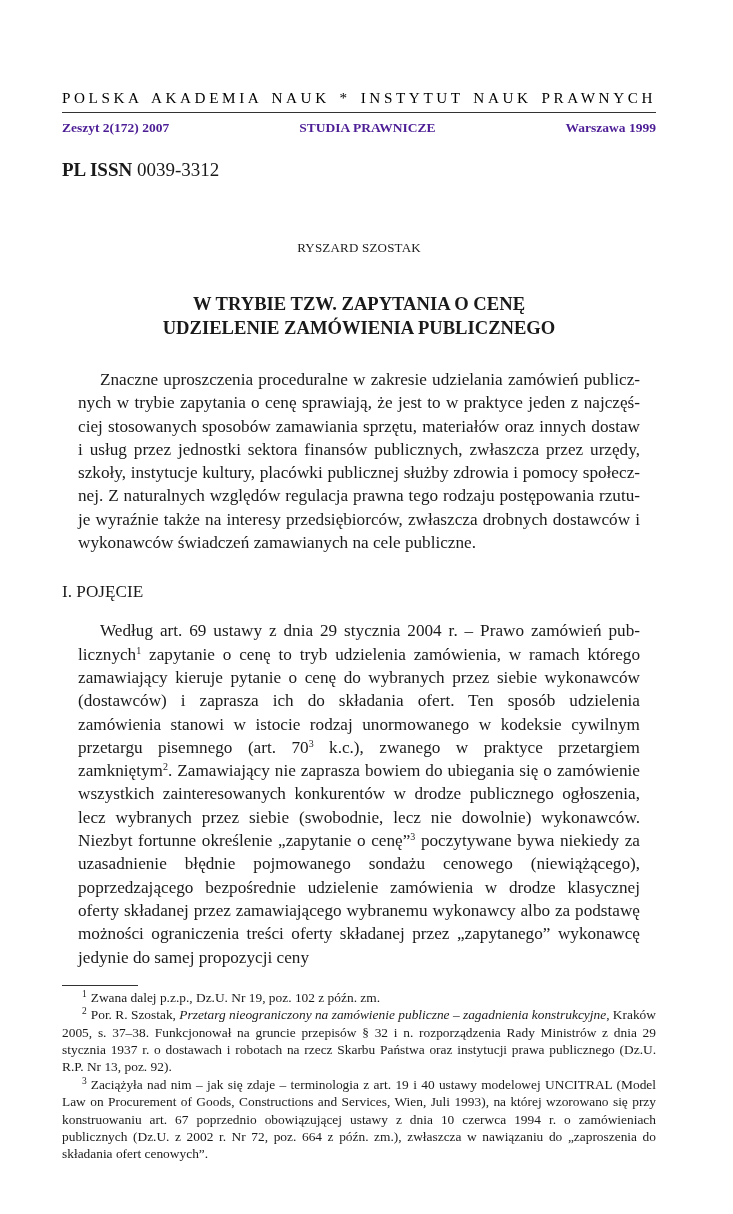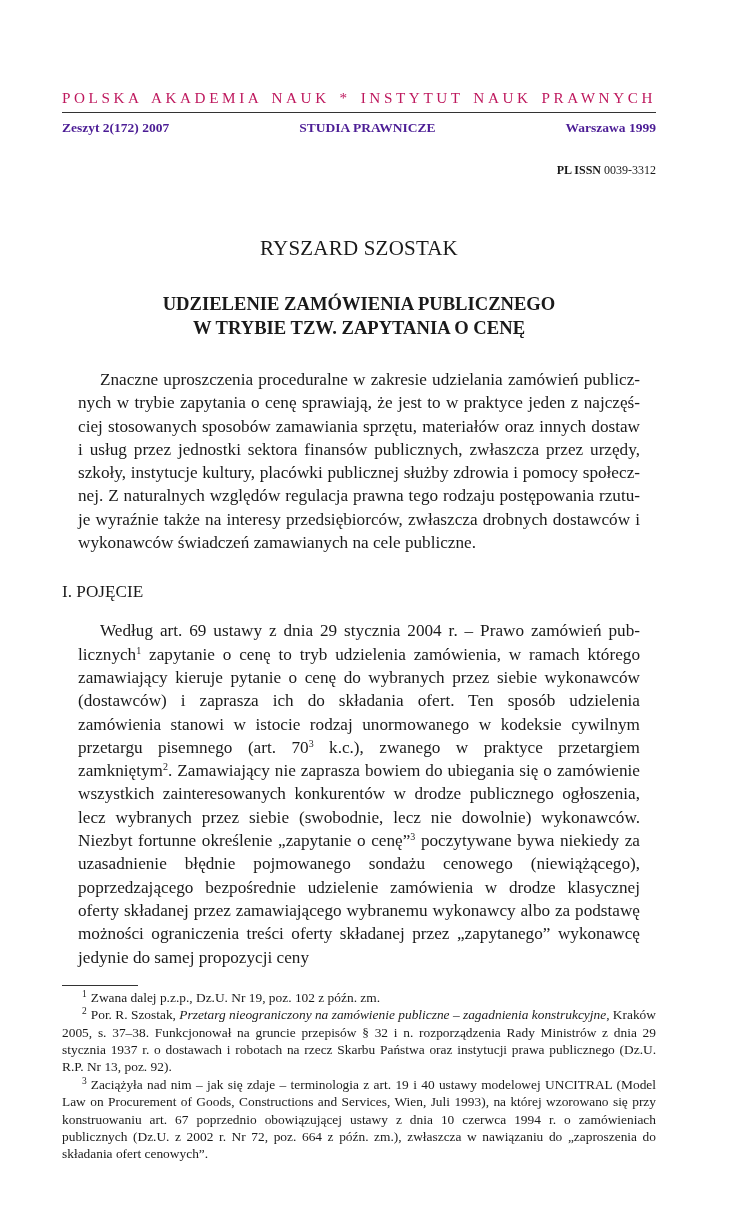--- a/index.html
+++ b/index.html
@@ -21,46 +21,45 @@
       top: 88px;
       width: 594px;
     }
     .running-head {
       font-size: 15.2px;
       letter-spacing: 3.6px;
       text-align: justify;
       text-align-last: justify;
       white-space: nowrap;
       line-height: 20px;
-      color: #be185d;
+      color: #000000;
     }
     .head-rule {
       height: 0;
       border-top: 1.3px solid #333;
       margin-top: 4px;
     }
     .issue-line {
       display: flex;
       justify-content: space-between;
       font-weight: bold;
       font-size: 13.5px;
       margin-top: 6px;
       line-height: 18px;
       color: #4c1d95;
     }
     .issn {
-      text-align: right;
-      font-size: 12px;
+      font-size: 19px;
       margin-top: 24px;
       line-height: 18px;
     }
     .issn .issn-label { font-weight: bold; }
     .author {
       text-align: center;
-      font-size: 21px;
+      font-size: 13px;
       margin-top: 57px;
       line-height: 24px;
       letter-spacing: 0.2px;
     }
     .title {
       text-align: center;
       font-weight: bold;
       font-size: 18.6px;
       margin-top: 32px;
       line-height: 24px;
@@ -131,22 +130,22 @@
   </div>
 
   <div class="issn">
     <span class="issn-label">PL ISSN</span>
     <span>0039-3312</span>
   </div>
 
   <div class="author">RYSZARD SZOSTAK</div>
 
   <div class="title">
+    <div>W TRYBIE TZW. ZAPYTANIA O CENĘ</div>
     <div>UDZIELENIE ZAMÓWIENIA PUBLICZNEGO</div>
-    <div>W TRYBIE TZW. ZAPYTANIA O CENĘ</div>
   </div>
 
   <div class="body-text abstract">
     <p class="para">Znaczne uproszczenia proceduralne w zakresie udzielania zamówień publicz­nych w trybie zapytania o cenę sprawiają, że jest to w praktyce jeden z najczęś­ciej stosowanych sposobów zamawiania sprzętu, materiałów oraz innych dostaw i usług przez jednostki sektora finansów publicznych, zwłaszcza przez urzędy, szkoły, instytucje kultury, placówki publicznej służby zdrowia i pomocy społecz­nej. Z naturalnych względów regulacja prawna tego rodzaju postępowania rzutu­je wyraźnie także na interesy przedsiębiorców, zwłaszcza drobnych dostawców i wykonawców świadczeń zamawianych na cele publiczne.</p>
   </div>
 
   <div class="section-heading">I. POJĘCIE</div>
 
   <div class="body-text section-body">
     <p class="para"><span>Według art. 69 ustawy z dnia 29 stycznia 2004 r. – Prawo zamówień pub­licznych</span><sup class="fnref">1</sup><span> zapytanie o cenę to tryb udzielenia zamówienia, w ramach którego zamawiający kieruje pytanie o cenę do wybranych przez siebie wykonawców (dostawców) i zaprasza ich do składania ofert. Ten sposób udzielenia zamówienia stanowi w istocie rodzaj unormowanego w kodeksie cywilnym przetargu pisem­nego (art. 70</span><sup class="fnref">3</sup><span> k.c.), zwanego w praktyce przetargiem zamkniętym</span><sup class="fnref">2</sup><span>. Zamawiający nie zaprasza bowiem do ubiegania się o zamówienie wszystkich zainteresowa­nych konkurentów w drodze publicznego ogłoszenia, lecz wybranych przez sie­bie (swobodnie, lecz nie dowolnie) wykonawców. Niezbyt fortunne określenie „zapytanie o cenę”</span><sup class="fnref">3</sup><span> poczytywane bywa niekiedy za uzasadnienie błędnie poj­mowanego sondażu cenowego (niewiążącego), poprzedzającego bezpośrednie udzielenie zamówienia w drodze klasycznej oferty składanej przez zamawiające­go wybranemu wykonawcy albo za podstawę możności ograniczenia treści ofer­ty składanej przez „zapytanego” wykonawcę jedynie do samej propozycji ceny</span></p>

